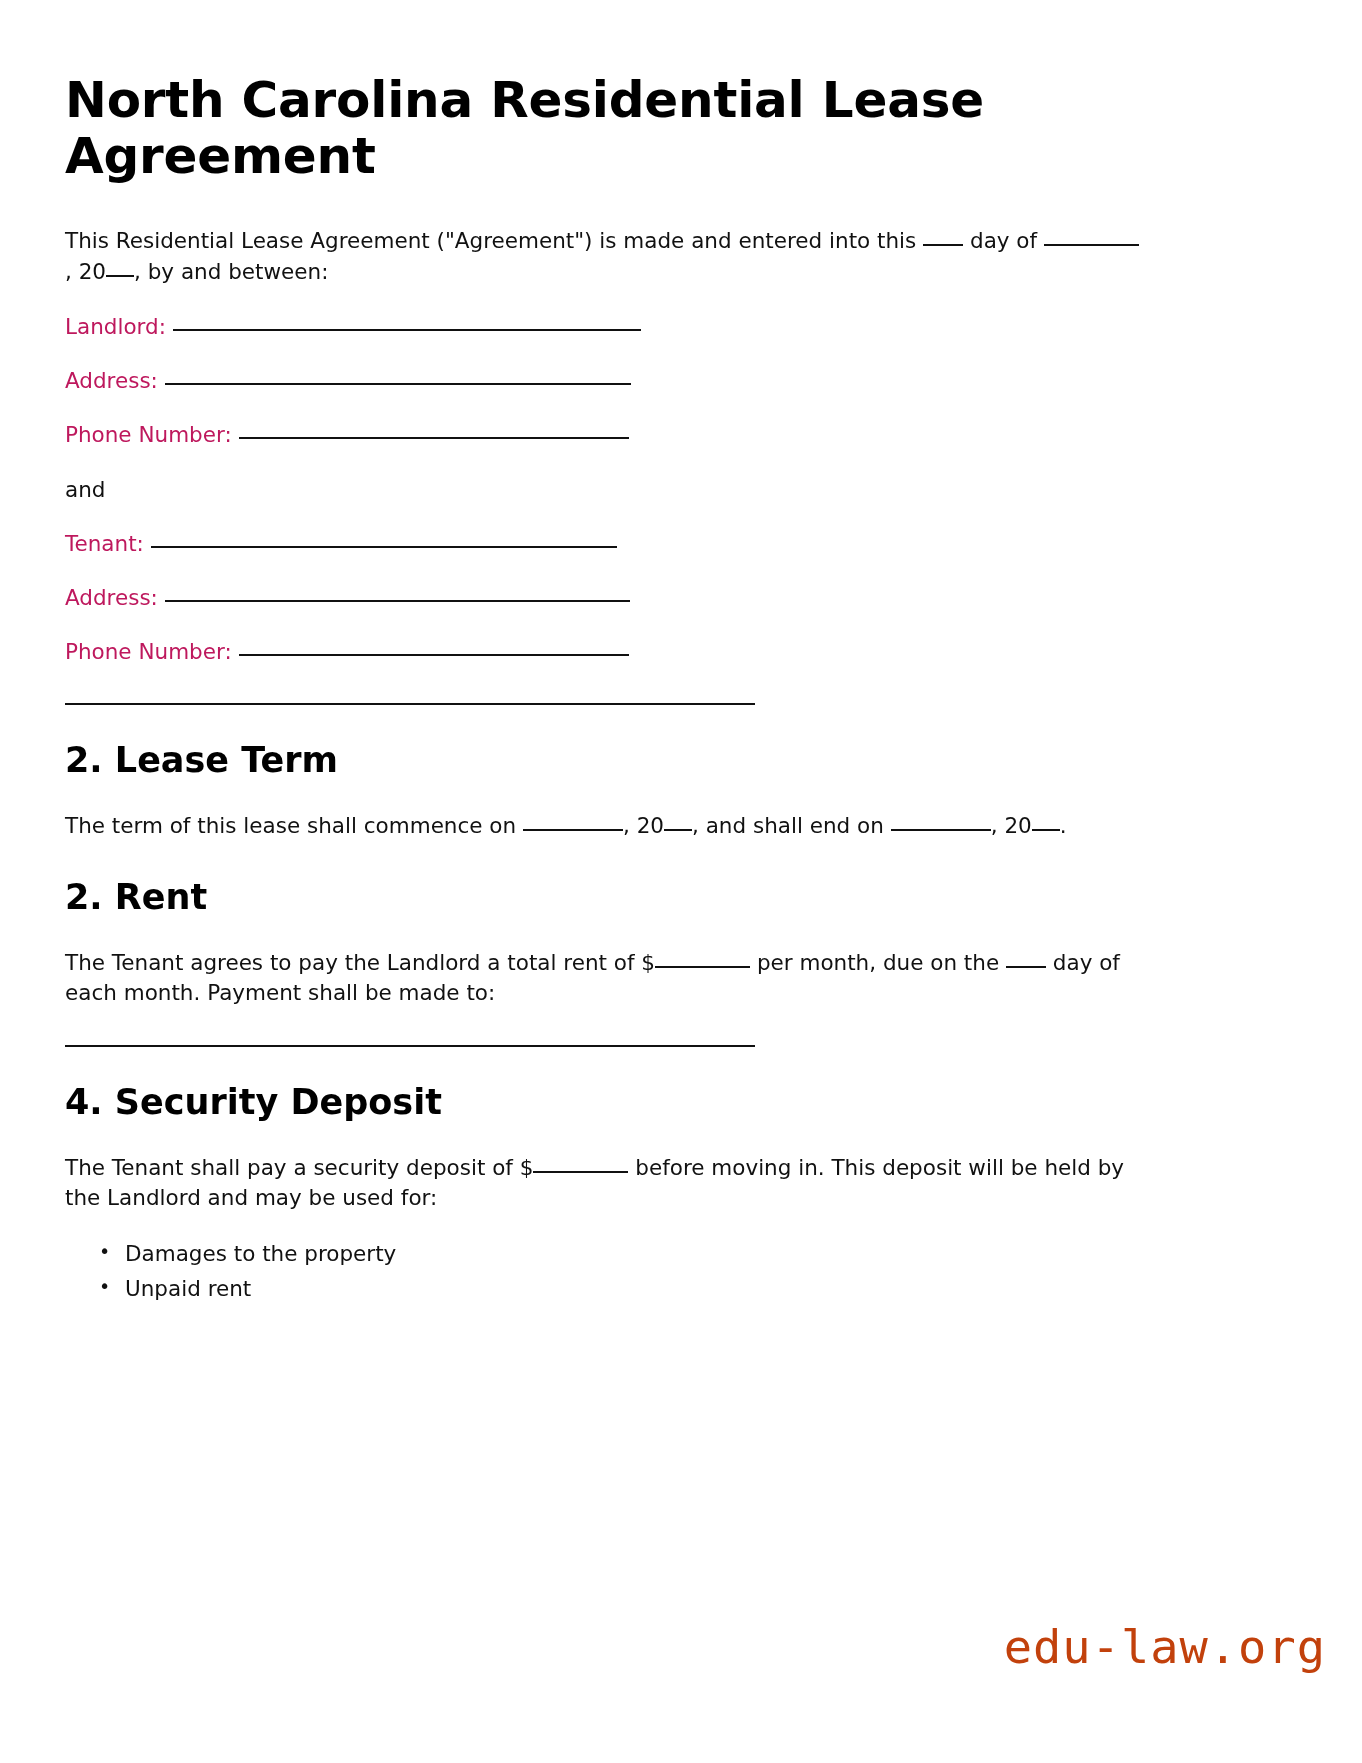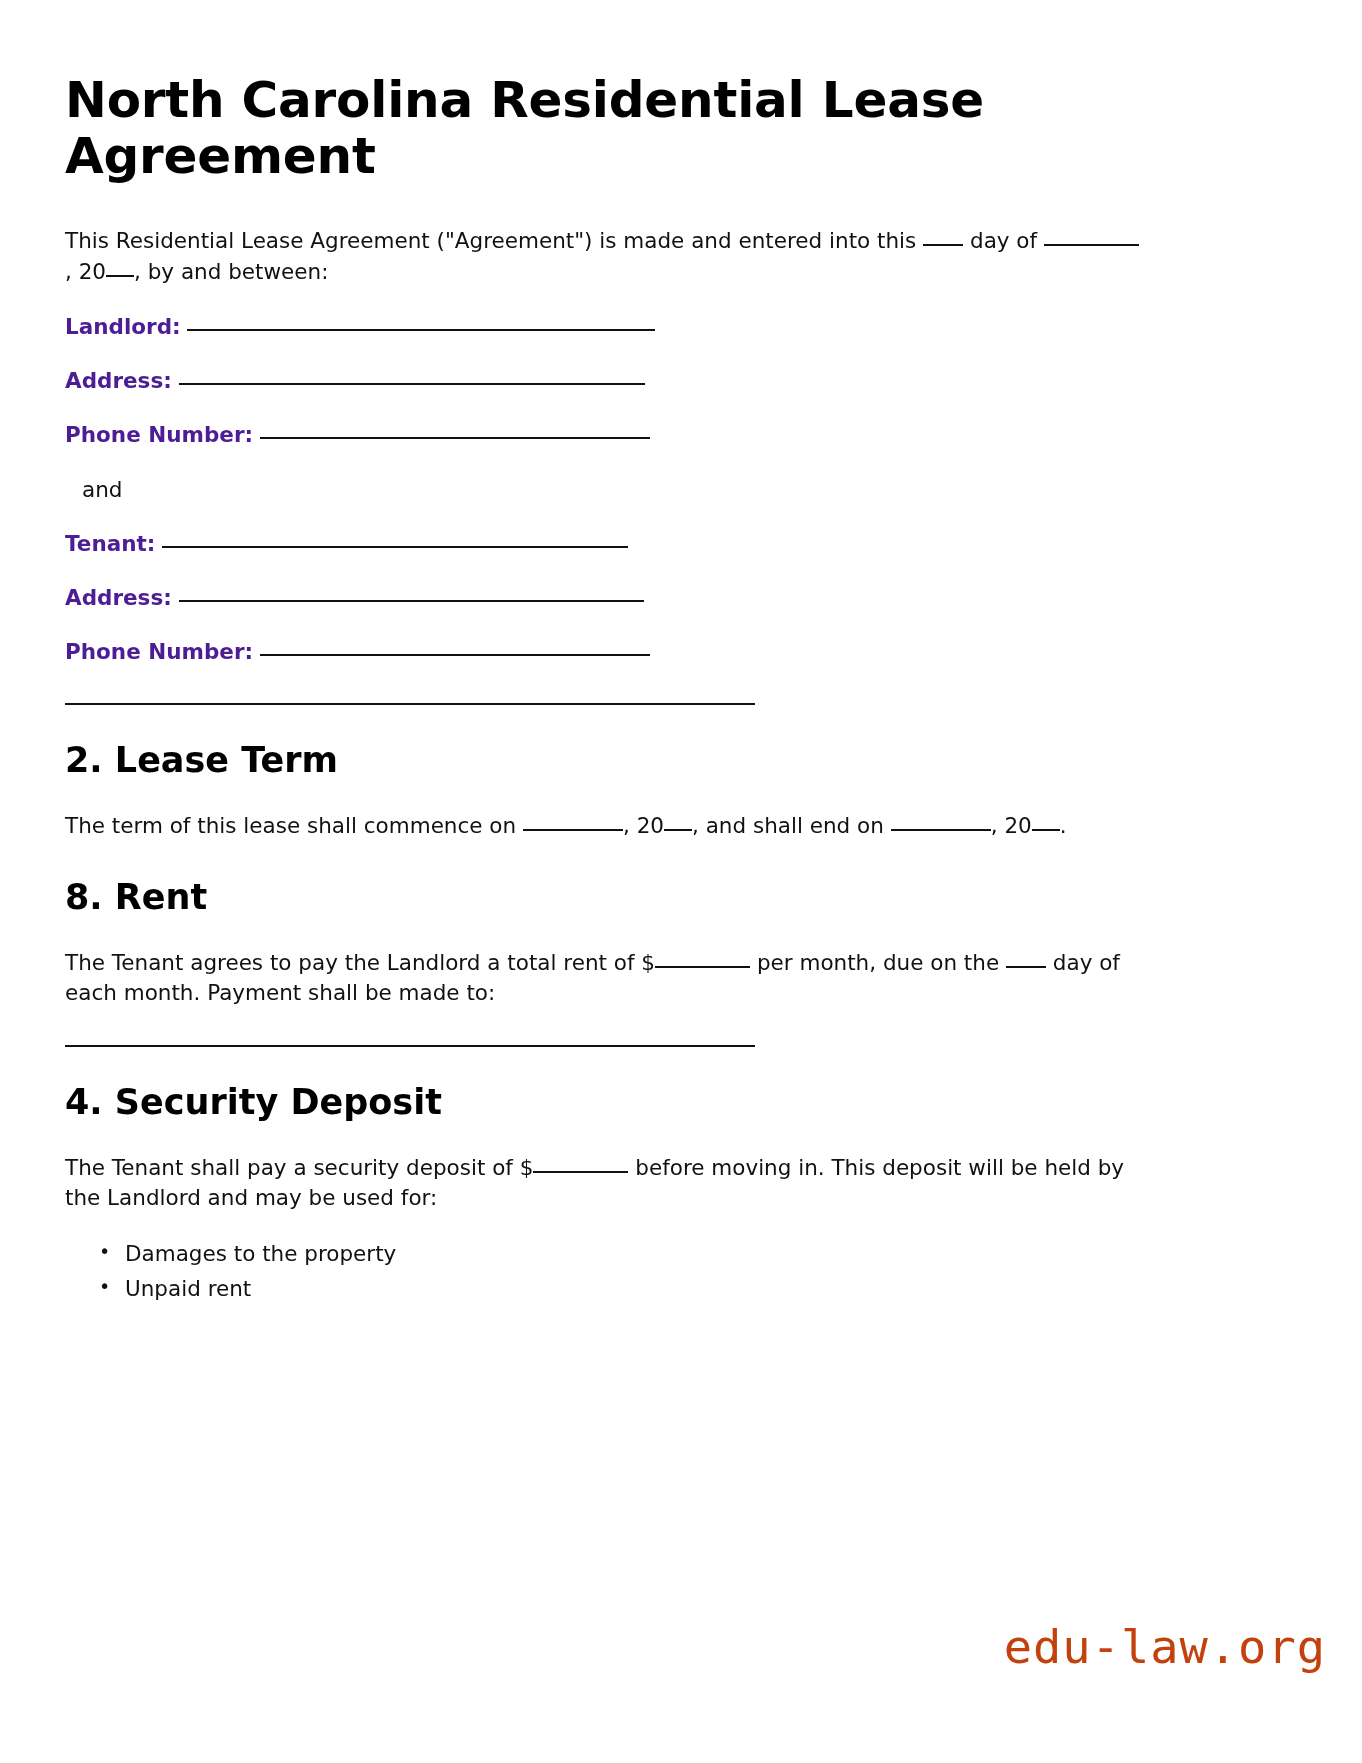--- a/index.html
+++ b/index.html
@@ -43,40 +43,40 @@
     max-width: 1078px;
   }
 
   .field-row {
     font-size: 21.5px;
     line-height: 1.45;
     margin: 0 0 23px 0;
     white-space: nowrap;
   }
   .field-label {
-    font-weight: bold;
-    color: #4c1d95;
+    font-weight: normal;
+    color: #be185d;
   }
   .field-rule {
     display: inline-block;
     border-bottom: 2.5px solid #111;
     vertical-align: 3px;
     height: 0;
   }
   .rule-w1 { width: 468px; }
   .rule-w2 { width: 466px; }
   .rule-w3 { width: 390px; }
   .rule-w4 { width: 466px; }
   .rule-w5 { width: 465px; }
   .rule-w6 { width: 390px; }
 
   .plain-line {
     font-size: 21.5px;
     line-height: 1.45;
-    margin: 0 0 23px 17px;
+    margin: 0 0 23px 0;
     color: #111;
   }
 
   h2.section-heading {
     font-family: "DejaVu Sans", "Liberation Sans", sans-serif;
     font-weight: bold;
     font-size: 35px;
     line-height: 1.2;
     margin: 34px 0 30px 0;
     color: #000;
@@ -181,21 +181,21 @@
 
   <div class="long-rule"></div>
 
   <h2 class="section-heading">2. Lease Term</h2>
   <p class="body-text">
     <span>The term of this lease shall commence on</span>
     <span class="blank-fill bf-lg"></span><span>, 20</span><span class="blank-fill bf-sm"></span><span>, and shall end on</span>
     <span class="blank-fill bf-lg"></span><span>, 20</span><span class="blank-fill bf-sm"></span><span>.</span>
   </p>
 
-  <h2 class="section-heading">8. Rent</h2>
+  <h2 class="section-heading">2. Rent</h2>
   <p class="body-text">
     <span>The Tenant agrees to pay the Landlord a total rent of $</span><span class="blank-fill bf-md"></span>
     <span>per month, due on the</span>
     <span class="blank-fill bf-xs"></span>
     <span>day of each month. Payment shall be made to:</span>
   </p>
   <div class="long-rule"></div>
 
   <h2 class="section-heading">4. Security Deposit</h2>
   <p class="body-text">

